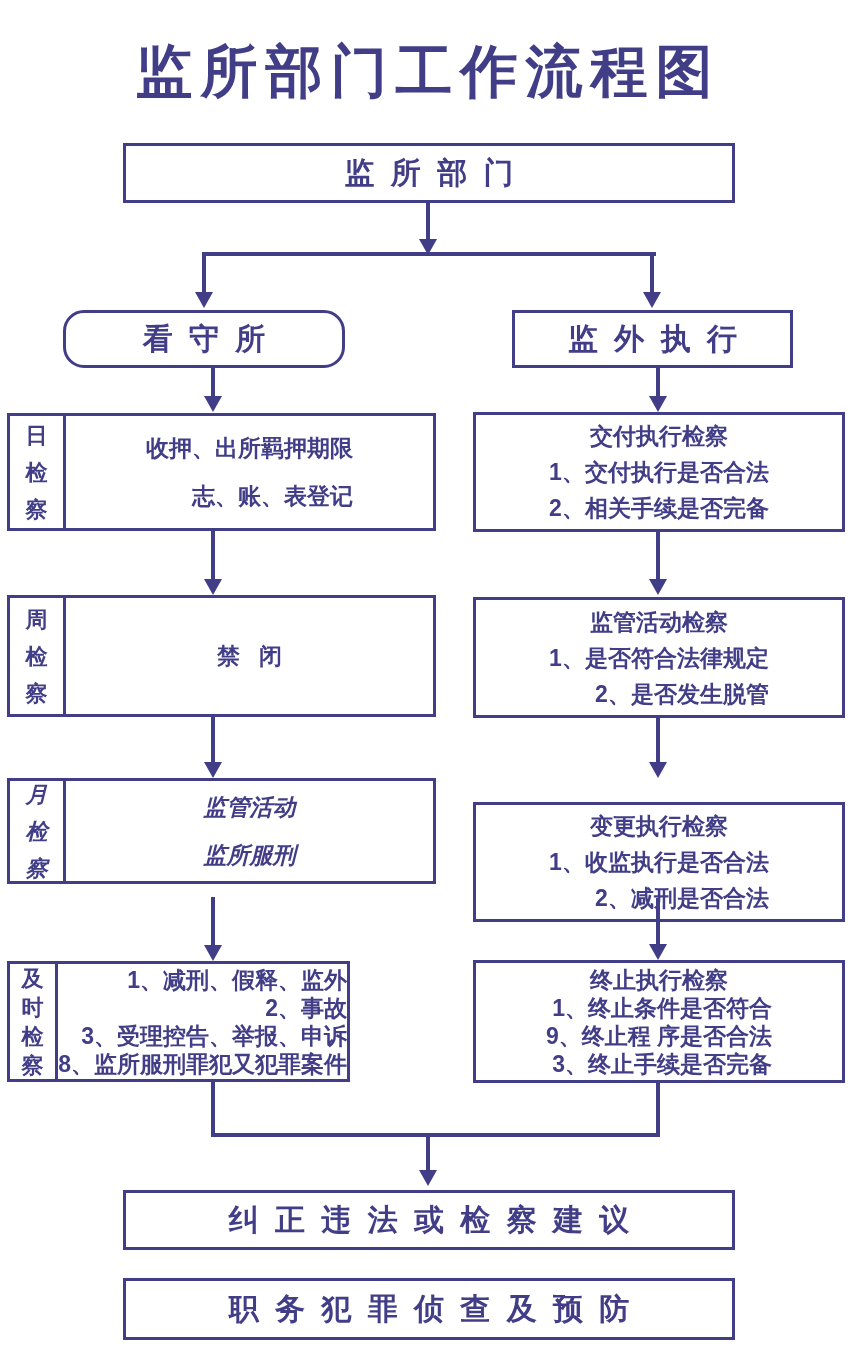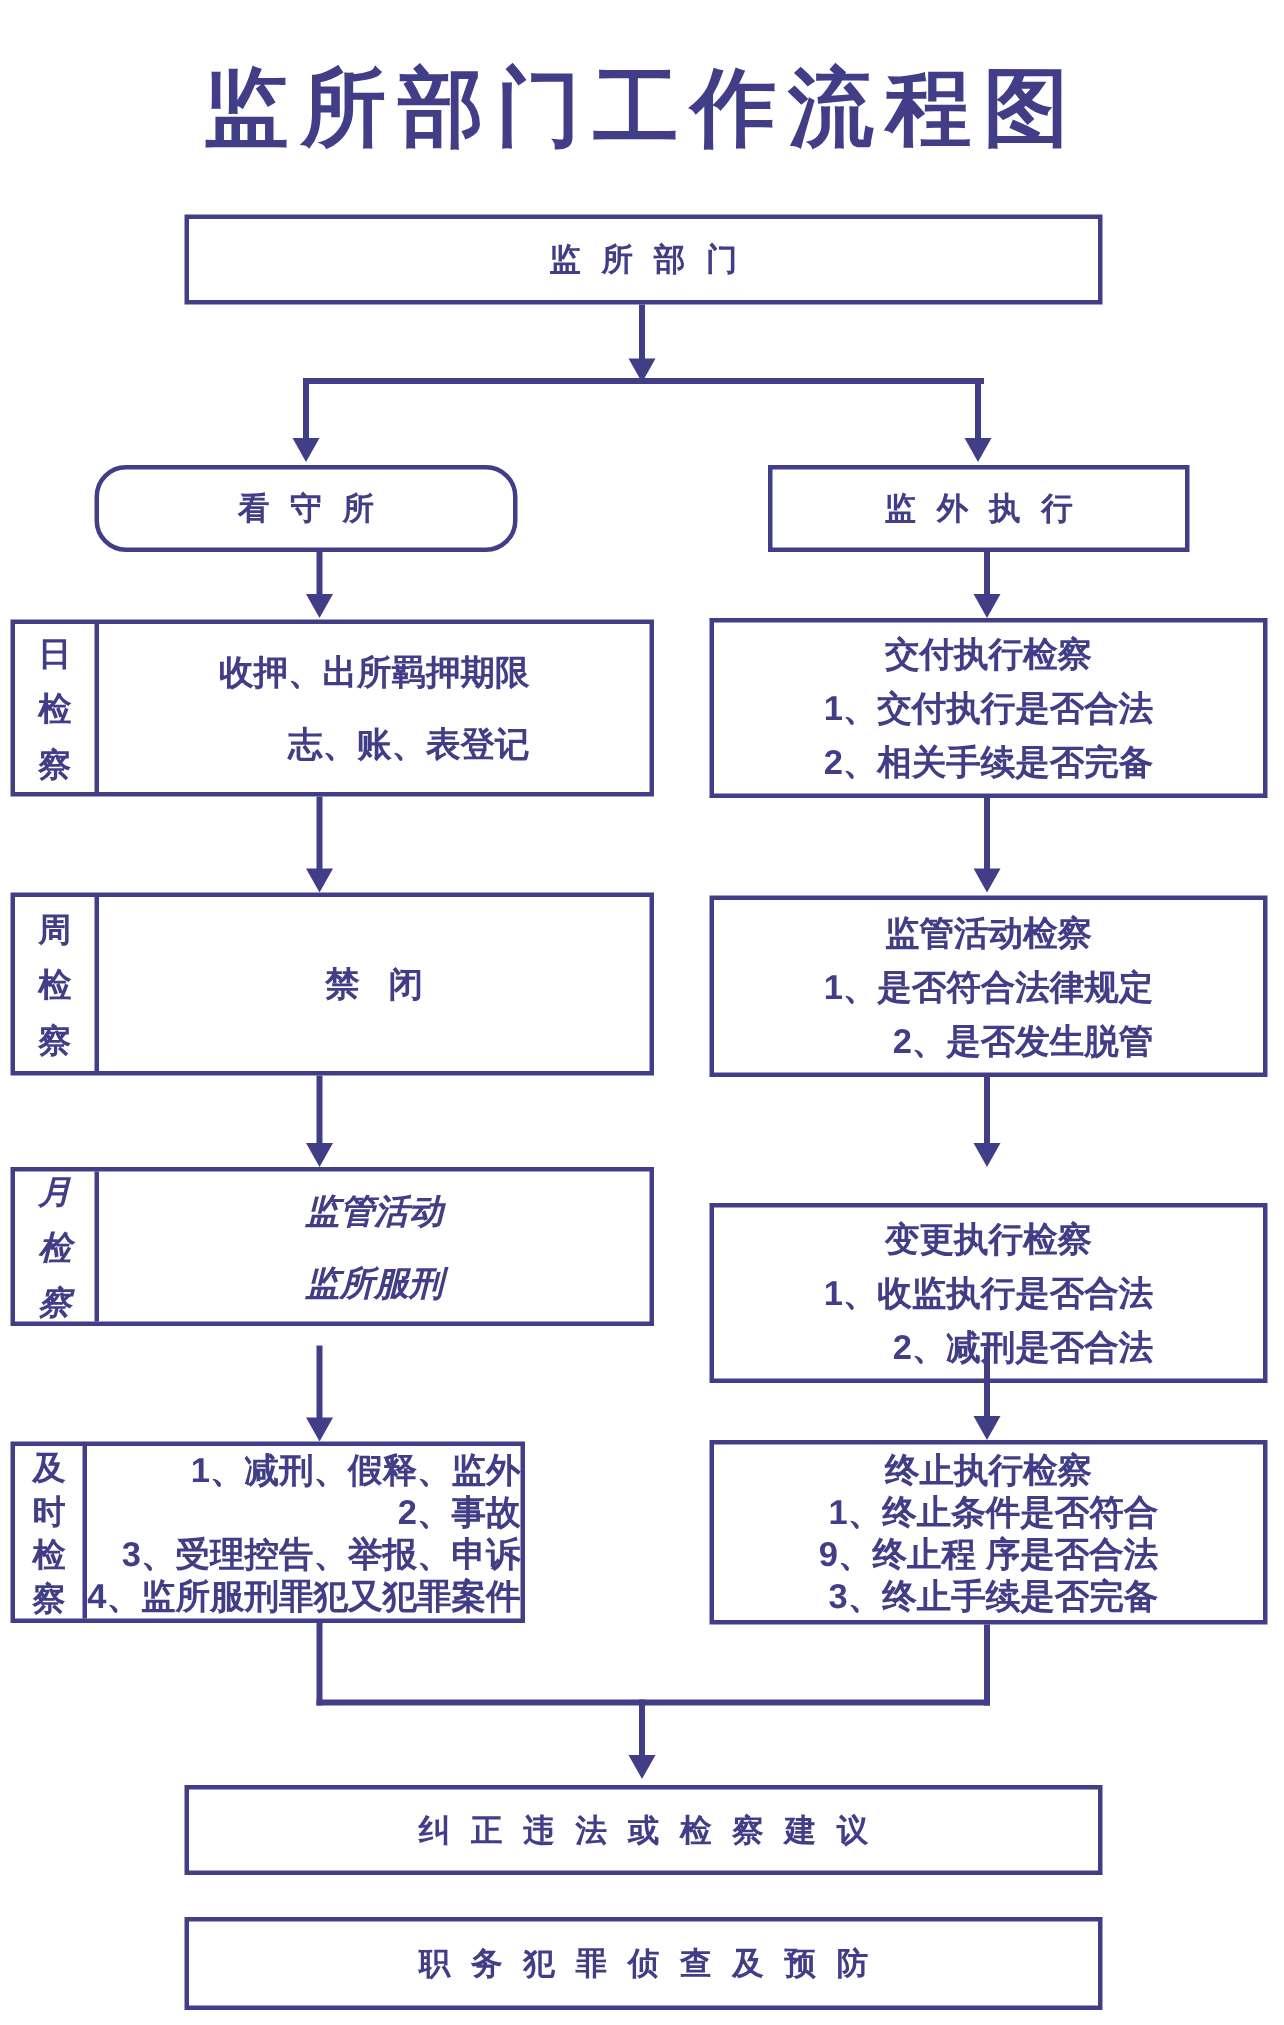--- a/index.html
+++ b/index.html
@@ -8,21 +8,21 @@
   #canvas { position: relative; width: 856px; height: 1350px; background: #ffffff; overflow: hidden; }
 
   .page-title {
     position: absolute; top: 34px; left: 0; width: 856px;
     font-size: 57px; letter-spacing: 8px; text-align: center; white-space: nowrap;
   }
   .box {
     position: absolute; border: 3px solid var(--ink); background: #ffffff;
     display: flex; align-items: center; justify-content: center;
   }
-  .wide-label { font-size: 21px; letter-spacing: 4px; white-space: pre-wrap; text-indent: 4px; }
+  .wide-label { font-size: 30px; letter-spacing: 4px; white-space: pre-wrap; text-indent: 4px; }
 
   .row { position: absolute; border: 3px solid var(--ink); background: #ffffff; display: flex; }
   .side-cell { width: 56px; border-right: 3px solid var(--ink); display: flex; align-items: center; justify-content: center; }
   .side-label { font-size: 22px; width: 24px; word-break: break-all; text-align: center; line-height: 37px; }
   .side-label.c4 { line-height: 29px; }
   .content-cell { flex: 1; display: flex; flex-direction: column; align-items: center; justify-content: center; }
   .block { width: max-content; }
   .line { font-size: 23px; white-space: pre-wrap; text-align: right; }
   .lh48 .line { line-height: 48px; }
   .lh36 .line { line-height: 36px; }
@@ -110,21 +110,21 @@
 
   <div class="row" style="left:7px; top:961px; width:343px; height:121px;">
     <div class="side-cell">
       <div class="side-label c4">及时检察</div>
     </div>
     <div class="content-cell lh28">
       <div class="block">
         <div class="line">1、减刑、假释、监外</div>
         <div class="line">2、事故</div>
         <div class="line">3、受理控告、举报、申诉</div>
-        <div class="line">4、监所服刑罪犯又犯罪案件</div>
+        <div class="line">8、监所服刑罪犯又犯罪案件</div>
       </div>
     </div>
   </div>
 
   <div class="row" style="left:473px; top:412px; width:372px; height:120px;">
     <div class="content-cell lh36">
       <div class="line">交付执行检察</div>
       <div class="block">
         <div class="line">1、交付执行是否合法</div>
         <div class="line">2、相关手续是否完备</div>

